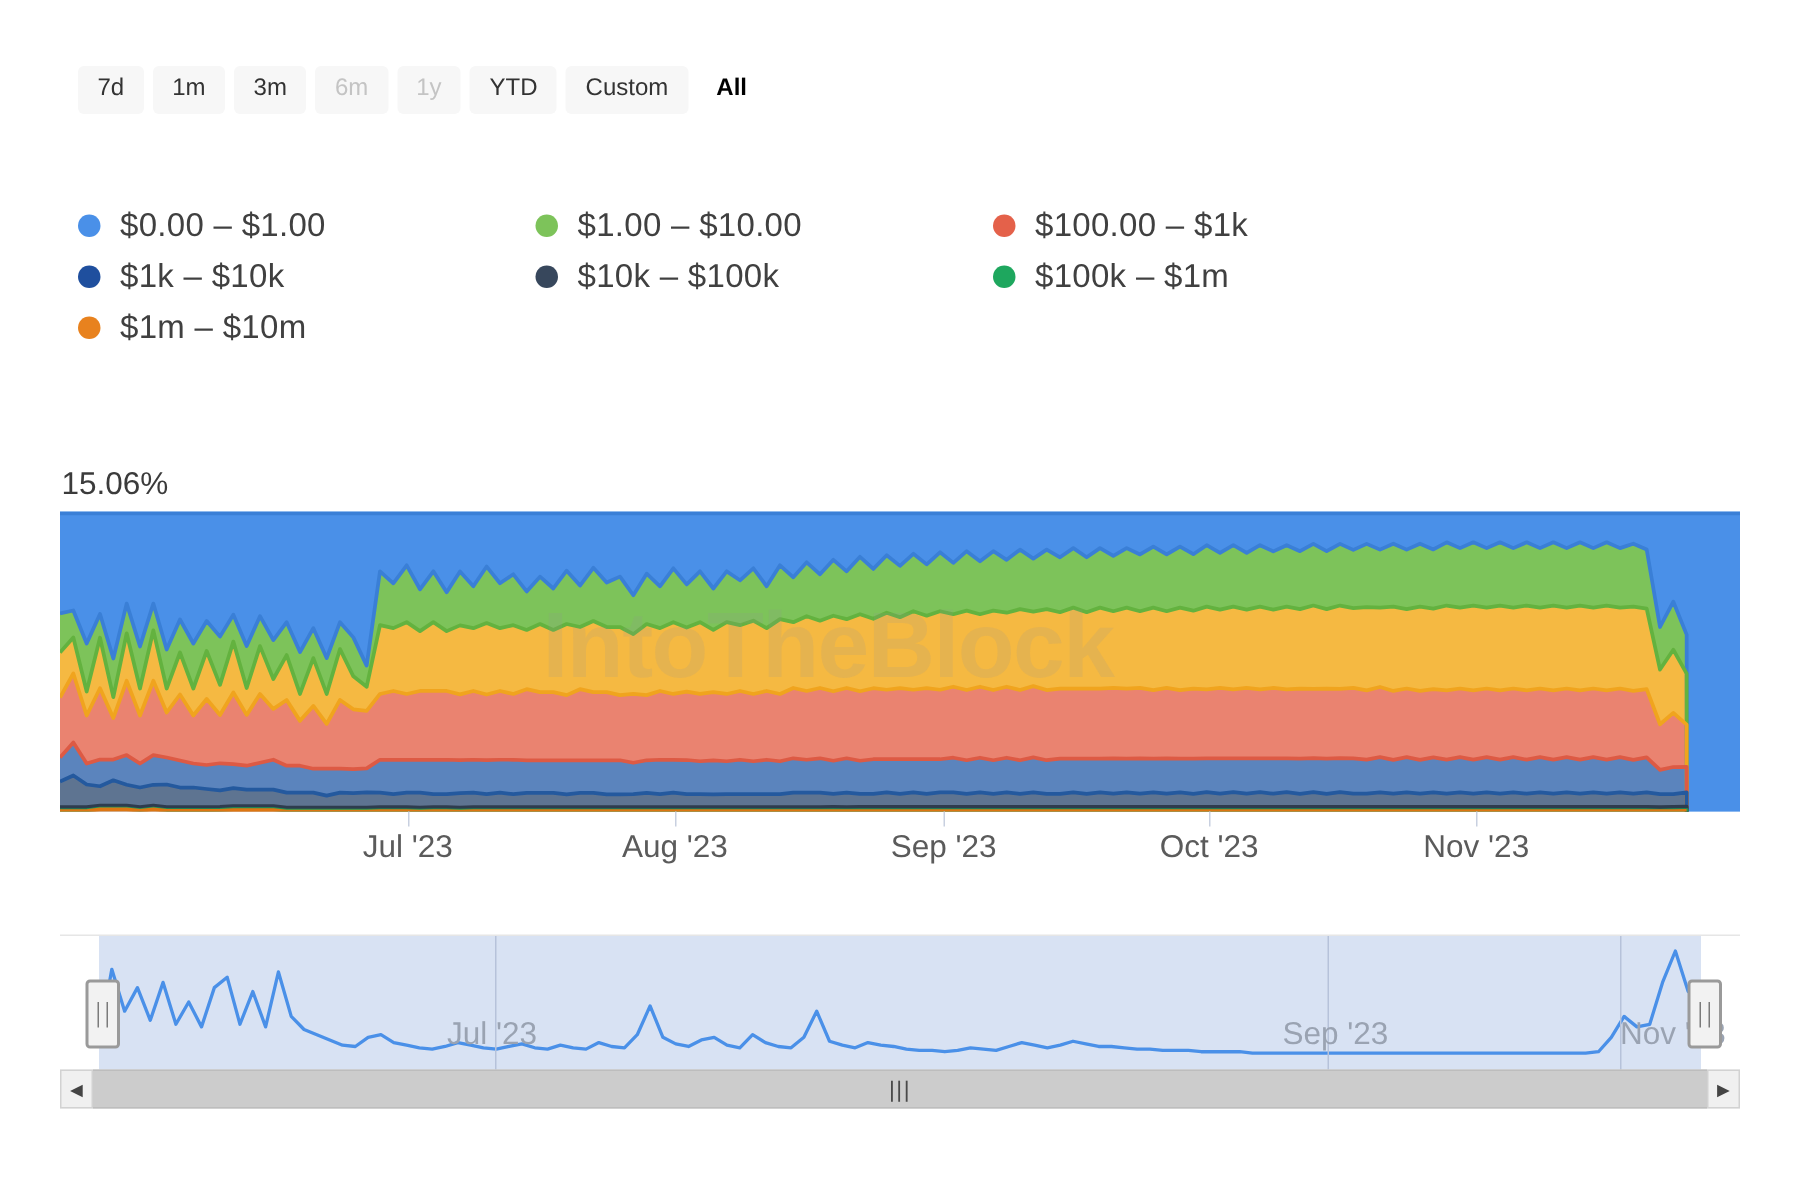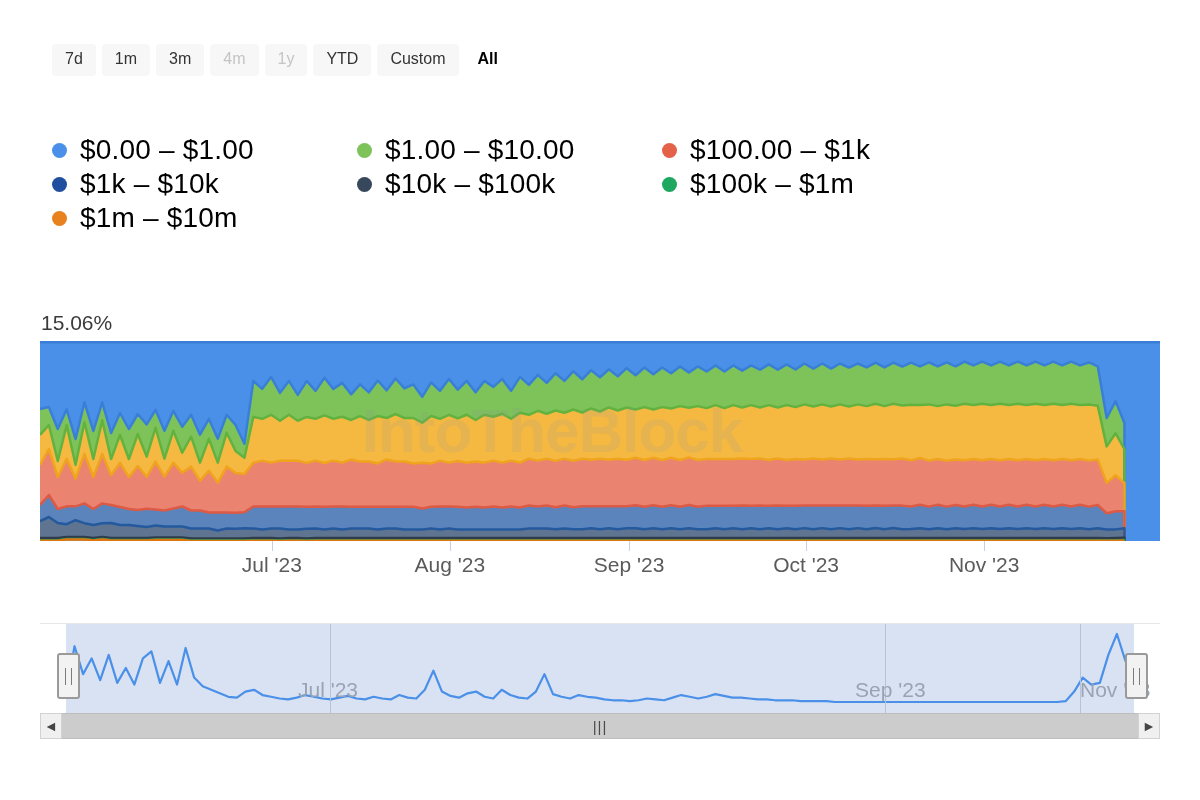--- a/index.html
+++ b/index.html
@@ -64,22 +64,22 @@
     cursor: pointer;
     height: 34px;
   }
   .legend-dot {
     width: 15px;
     height: 15px;
     border-radius: 50%;
     flex: 0 0 auto;
   }
   .legend-label {
-    font-size: 28px;
-    color: #000000;
+    font-size: 22px;
+    color: #404040;
     letter-spacing: 0.2px;
     white-space: nowrap;
   }
 
   
   #chart-area {
     position: absolute;
     left: 0;
     top: 300px;
     width: 1200px;
@@ -252,21 +252,21 @@
     line-height: 1;
   }
 </style>
 </head>
 <body>
 
 <div id="range-selector">
     <button class="range-btn">7d</button>
     <button class="range-btn">1m</button>
     <button class="range-btn">3m</button>
-    <button class="range-btn dim">4m</button>
+    <button class="range-btn dim">6m</button>
     <button class="range-btn dim">1y</button>
     <button class="range-btn">YTD</button>
     <button class="range-btn">Custom</button>
     <button class="range-btn selected">All</button>
   </div>
 
 <div id="legend">
     <div class="legend-item">
       <span class="legend-dot" style="background: rgb(74, 144, 232);"></span>
       <span class="legend-label">$0.00 – $1.00</span>

